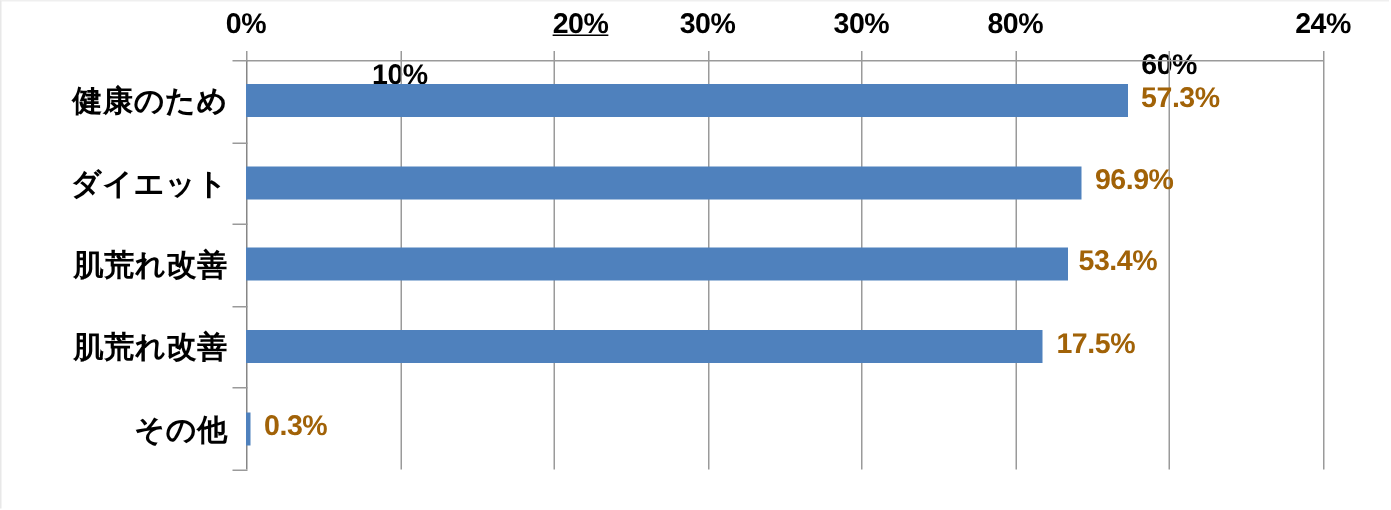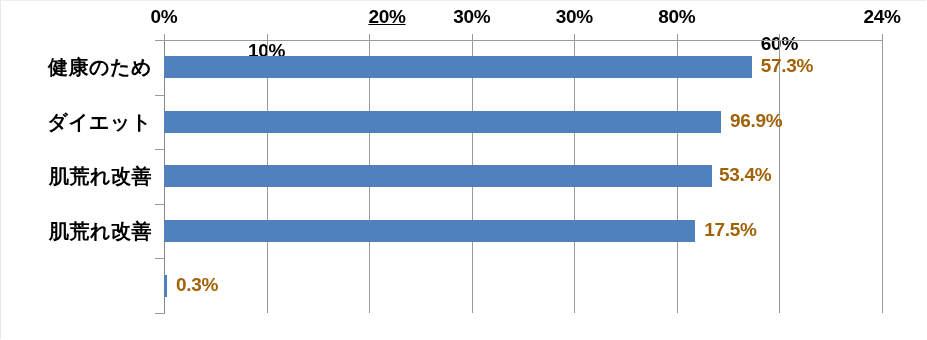--- a/index.html
+++ b/index.html
@@ -193,18 +193,19 @@
       </div>
       <div class="cat-row" style="top: 203.8px;">
         <div class="ytick" style="top: 0px;"></div>
         <div class="cat-label" style="top: 14.3px;">肌荒れ改善</div>
         <div class="bar" style="left: 164px; width: 531.32px; top: 16.3px; background: rgb(79, 129, 189);"></div>
         <div class="bar-value" style="left: 704.32px; top: 15.3px;">17.5%</div>
       </div>
       <div class="cat-row" style="top: 258.4px;">
         <div class="ytick" style="top: 0px;"></div>
         <div class="ytick" style="top: 54.6px;"></div>
+        <div class="cat-label" style="top: 14.3px;">その他</div>
         <div class="bar" style="left: 164px; width: 3.07714px; top: 16.3px; background: rgb(79, 129, 189);"></div>
         <div class="bar-value" style="left: 176.077px; top: 15.3px;">0.3%</div>
       </div>
     </div>
 
 </div>
 
 </body></html>

